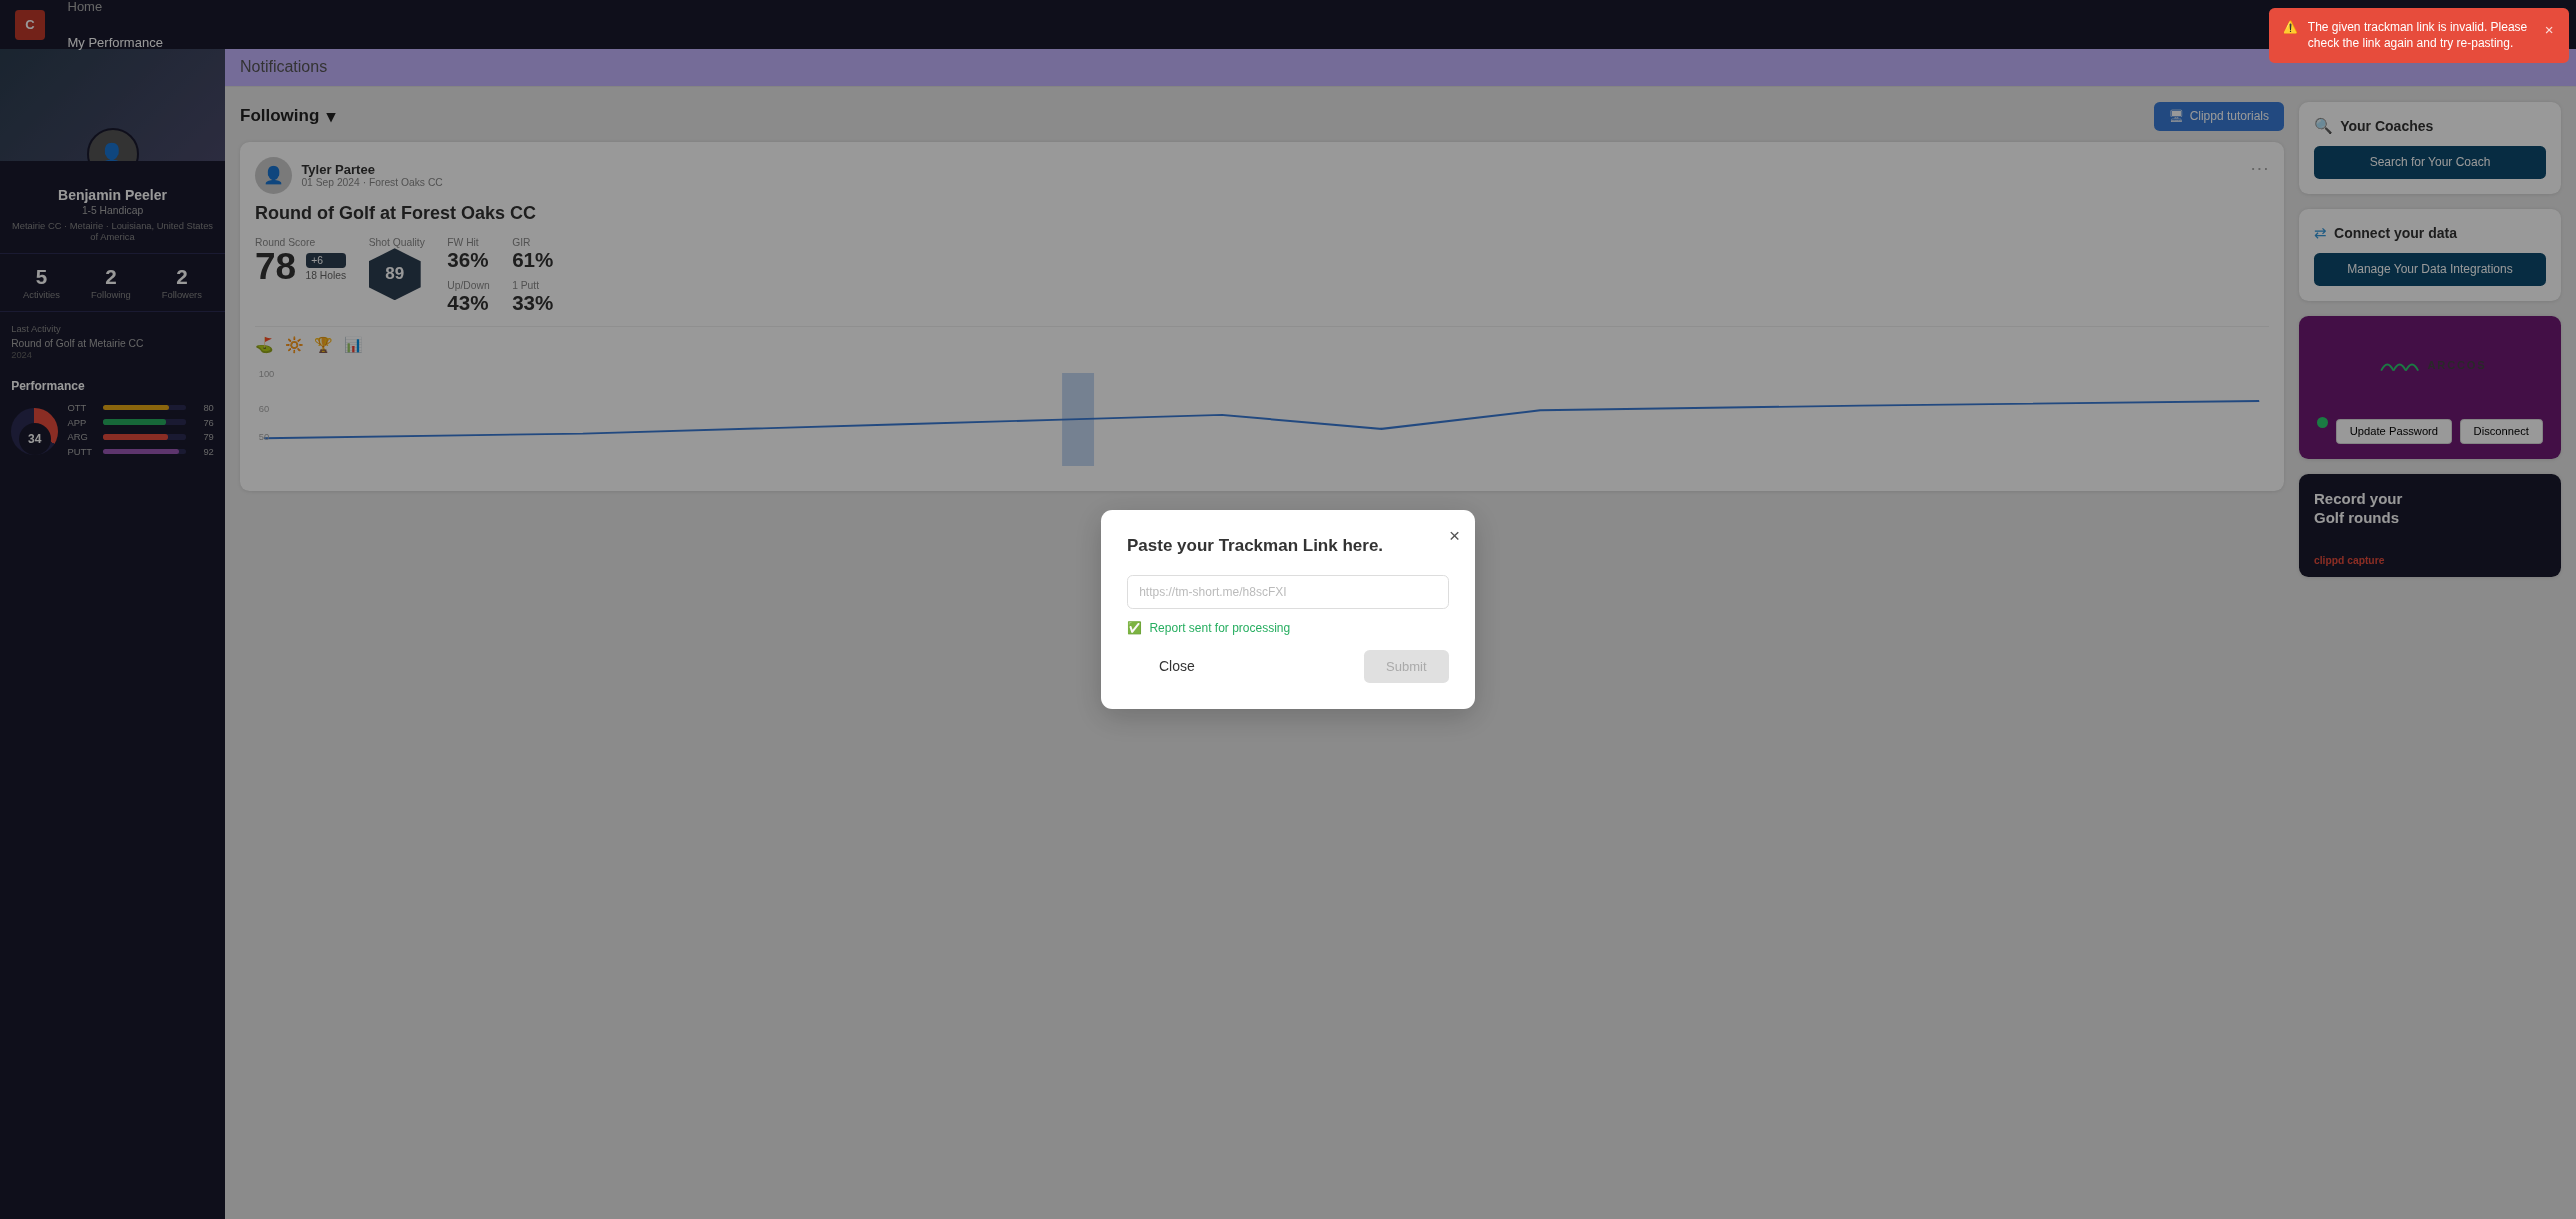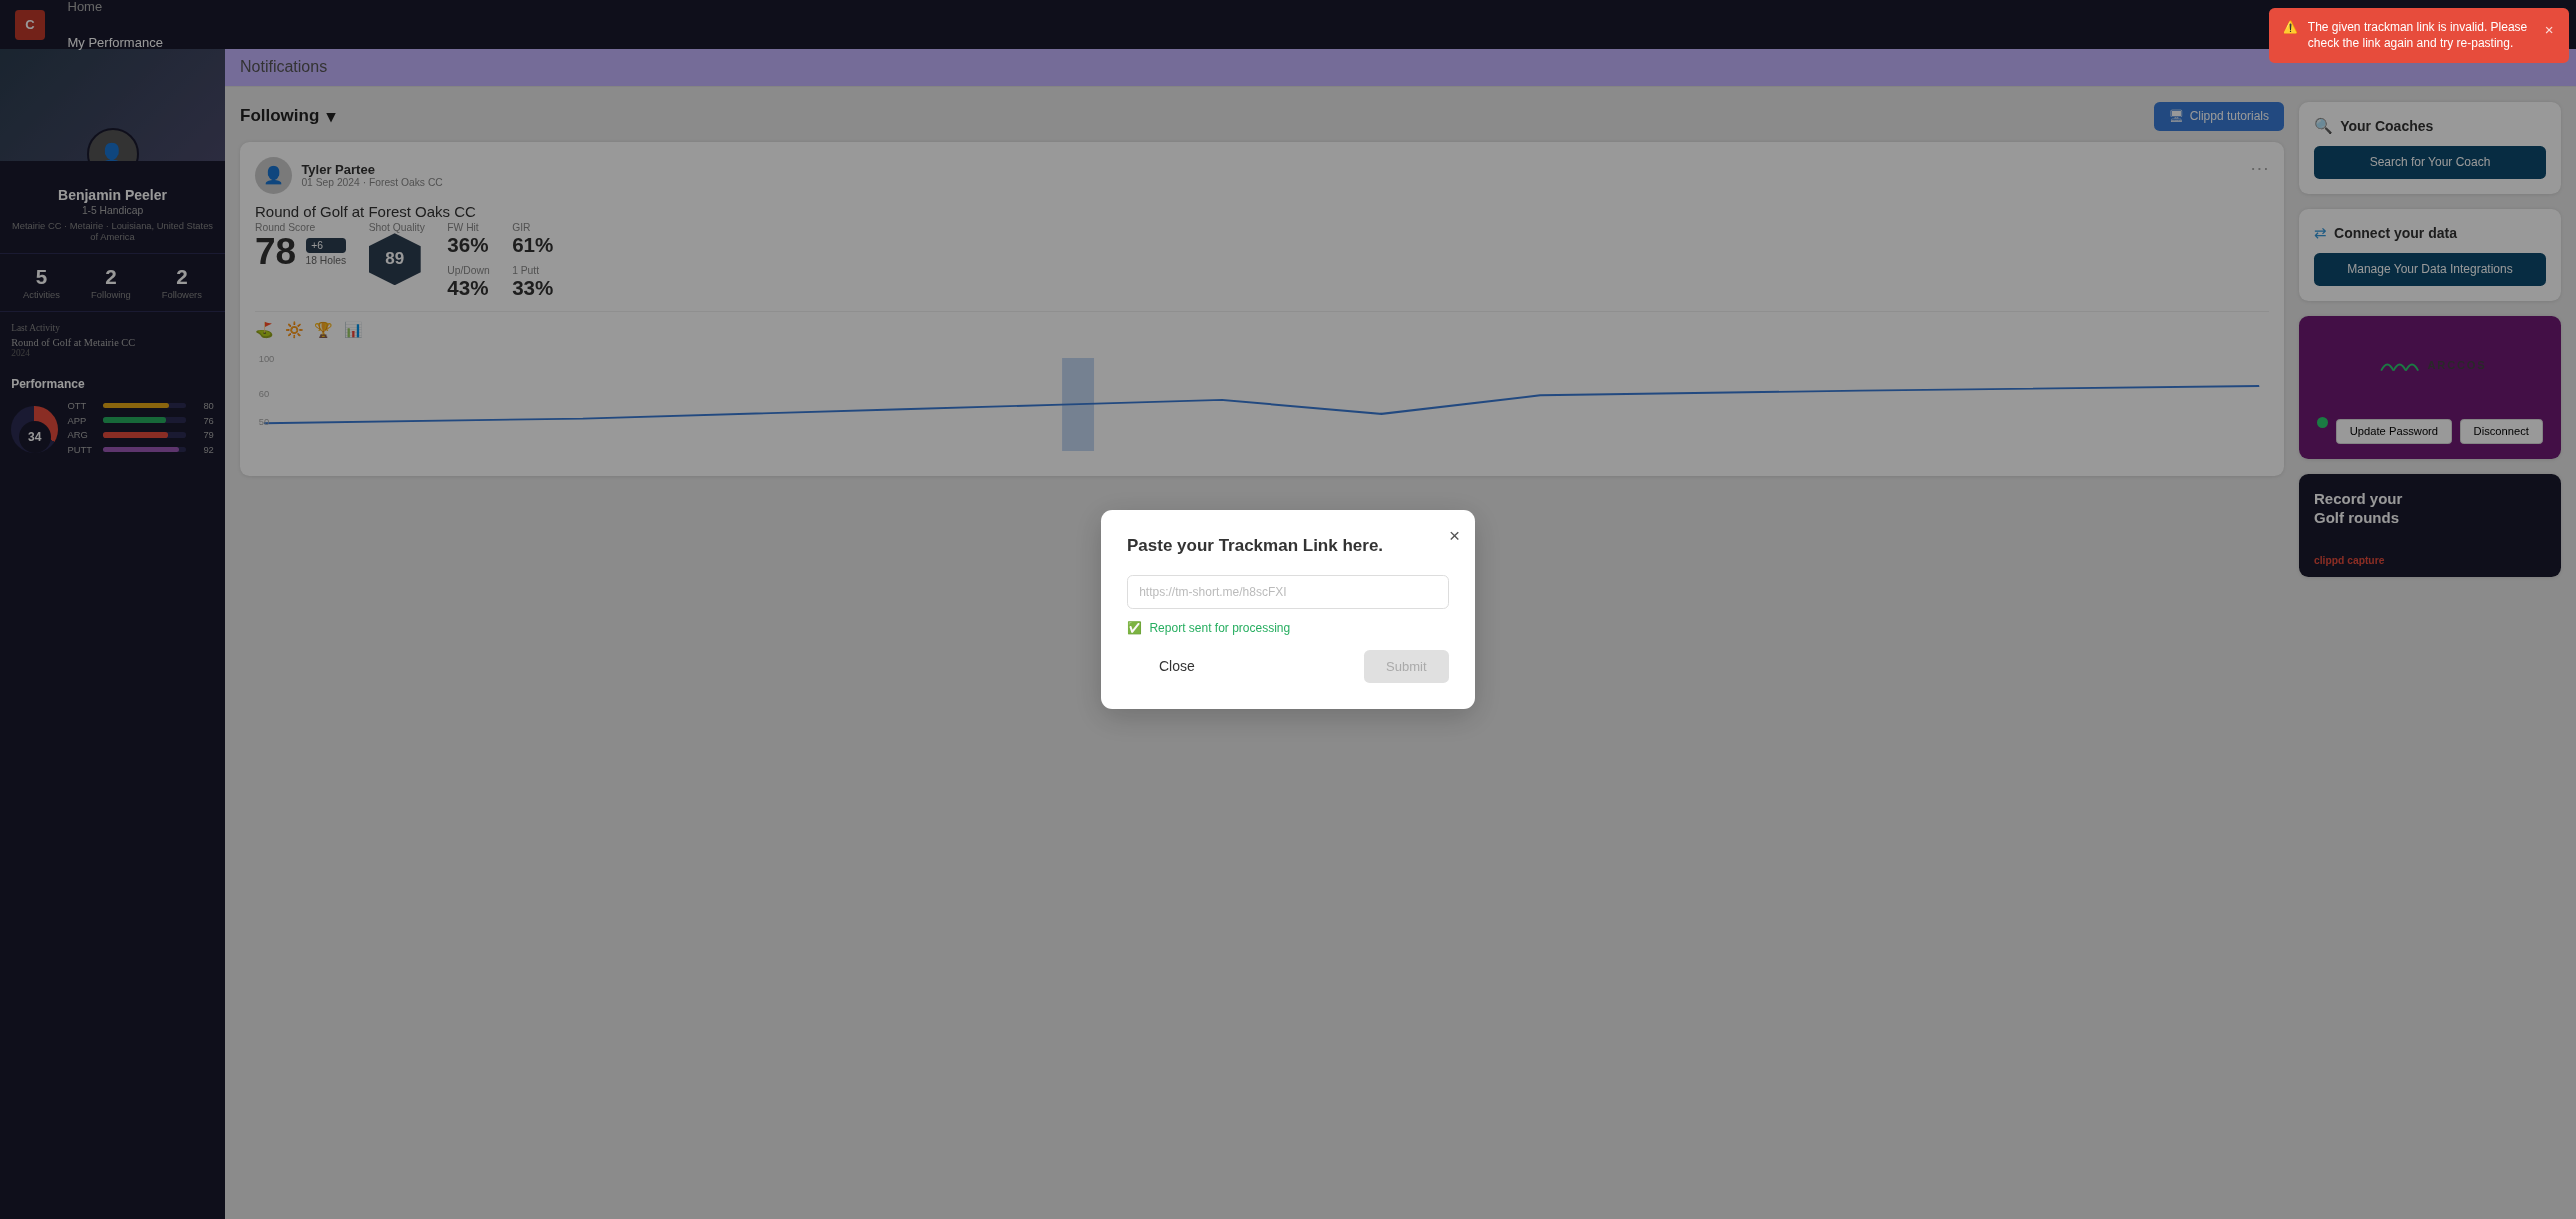--- a/index.html
+++ b/index.html
@@ -50,21 +50,21 @@
     .sidebar-name { font-size: 14px; font-weight: bold; color: white; }
     .sidebar-handicap { font-size: 10.3px; color: #aaa; margin-top: 1.9px; }
     .sidebar-location { font-size: 9.4px; color: #888; margin-top: 3.7px; }
     .sidebar-stats {
       display: flex; justify-content: space-around; padding: 11.2px 7.5px;
       border-top: 0.9px solid #2c2c54; border-bottom: 0.9px solid #2c2c54;
     }
     .sidebar-stat { text-align: center; }
     .sidebar-stat-value { font-size: 20.6px; font-weight: bold; color: white; }
     .sidebar-stat-label { font-size: 9.4px; color: #888; }
-    .sidebar-activity { padding: 11.2px; font-family: Liberation Serif, serif; }
+    .sidebar-activity { padding: 11.2px; }
     .sidebar-activity-label { font-size: 9.4px; color: #888; margin-bottom: 3.7px; }
     .sidebar-activity-text { font-size: 10.3px; color: #aaa; }
     .sidebar-activity-date { font-size: 9.4px; color: #666; }
 
     
     .perf-section { padding: 7.5px 11.2px; }
     .perf-title { font-size: 12px; font-weight: bold; color: white; margin-bottom: 9.4px; }
     .perf-donut-row { display: flex; align-items: center; gap: 9.4px; margin-bottom: 9.4px; }
     .perf-donut {
       width: 47px; height: 47px; border-radius: 50%;
@@ -122,21 +122,21 @@
     .feed-card-header { display: flex; align-items: flex-start; justify-content: space-between; margin-bottom: 9.4px; }
     .feed-card-user { display: flex; align-items: center; gap: 9.4px; }
     .feed-avatar {
       width: 37px; height: 37px; background: #ccc; border-radius: 50%;
       display: flex; align-items: center; justify-content: center; color: #888; font-size: 17px;
     }
     .feed-user-name { font-size: 13px; font-weight: bold; }
     .feed-user-meta { font-size: 10.3px; color: #888; }
     .feed-menu { color: #aaa; cursor: pointer; font-size: 19px; }
 
-    .feed-title { font-size: 15px; font-weight: normal; margin-bottom: 2px; }
+    .feed-title { font-size: 18px; font-weight: bold; margin-bottom: 13px; }
     .feed-stats { display: flex; gap: 22.5px; margin-bottom: 9.4px; }
     .feed-stat-block { }
     .feed-stat-label { font-size: 10.3px; color: #888; }
     .feed-score-block { display: flex; align-items: center; gap: 9.4px; }
     .feed-score-num { font-size: 37px; font-weight: bold; line-height: 1; }
     .feed-score-badge {
       background: #2c3e50; color: white; font-size: 10.3px;
       padding: 1.9px 5.6px; border-radius: 3.7px; margin-bottom: 1.9px;
     }
     .feed-score-holes { font-size: 10.3px; color: #666; }

